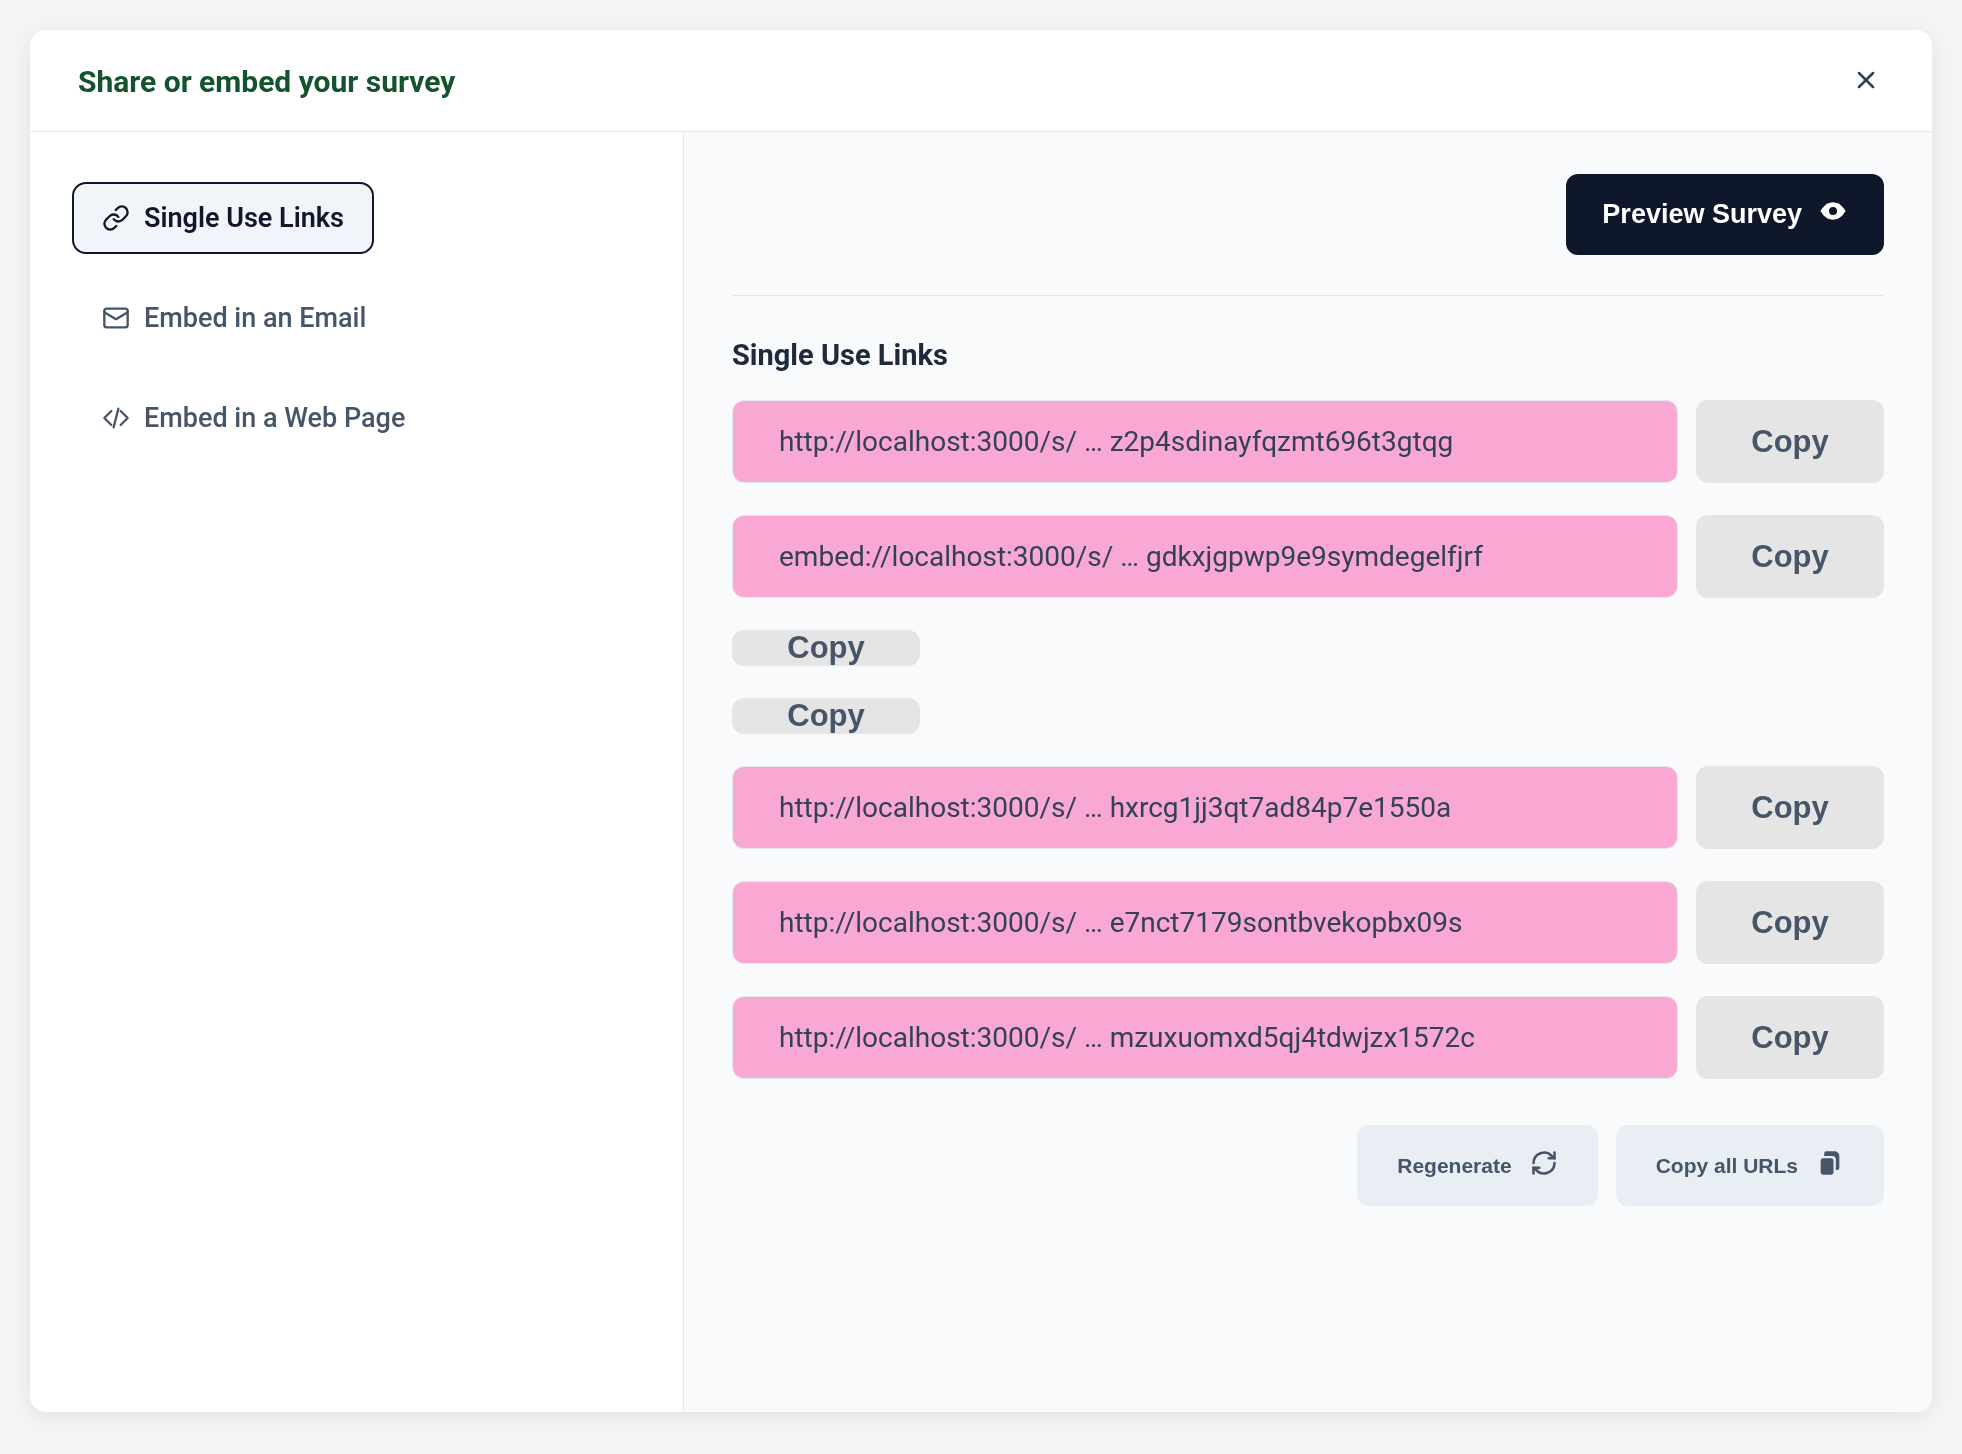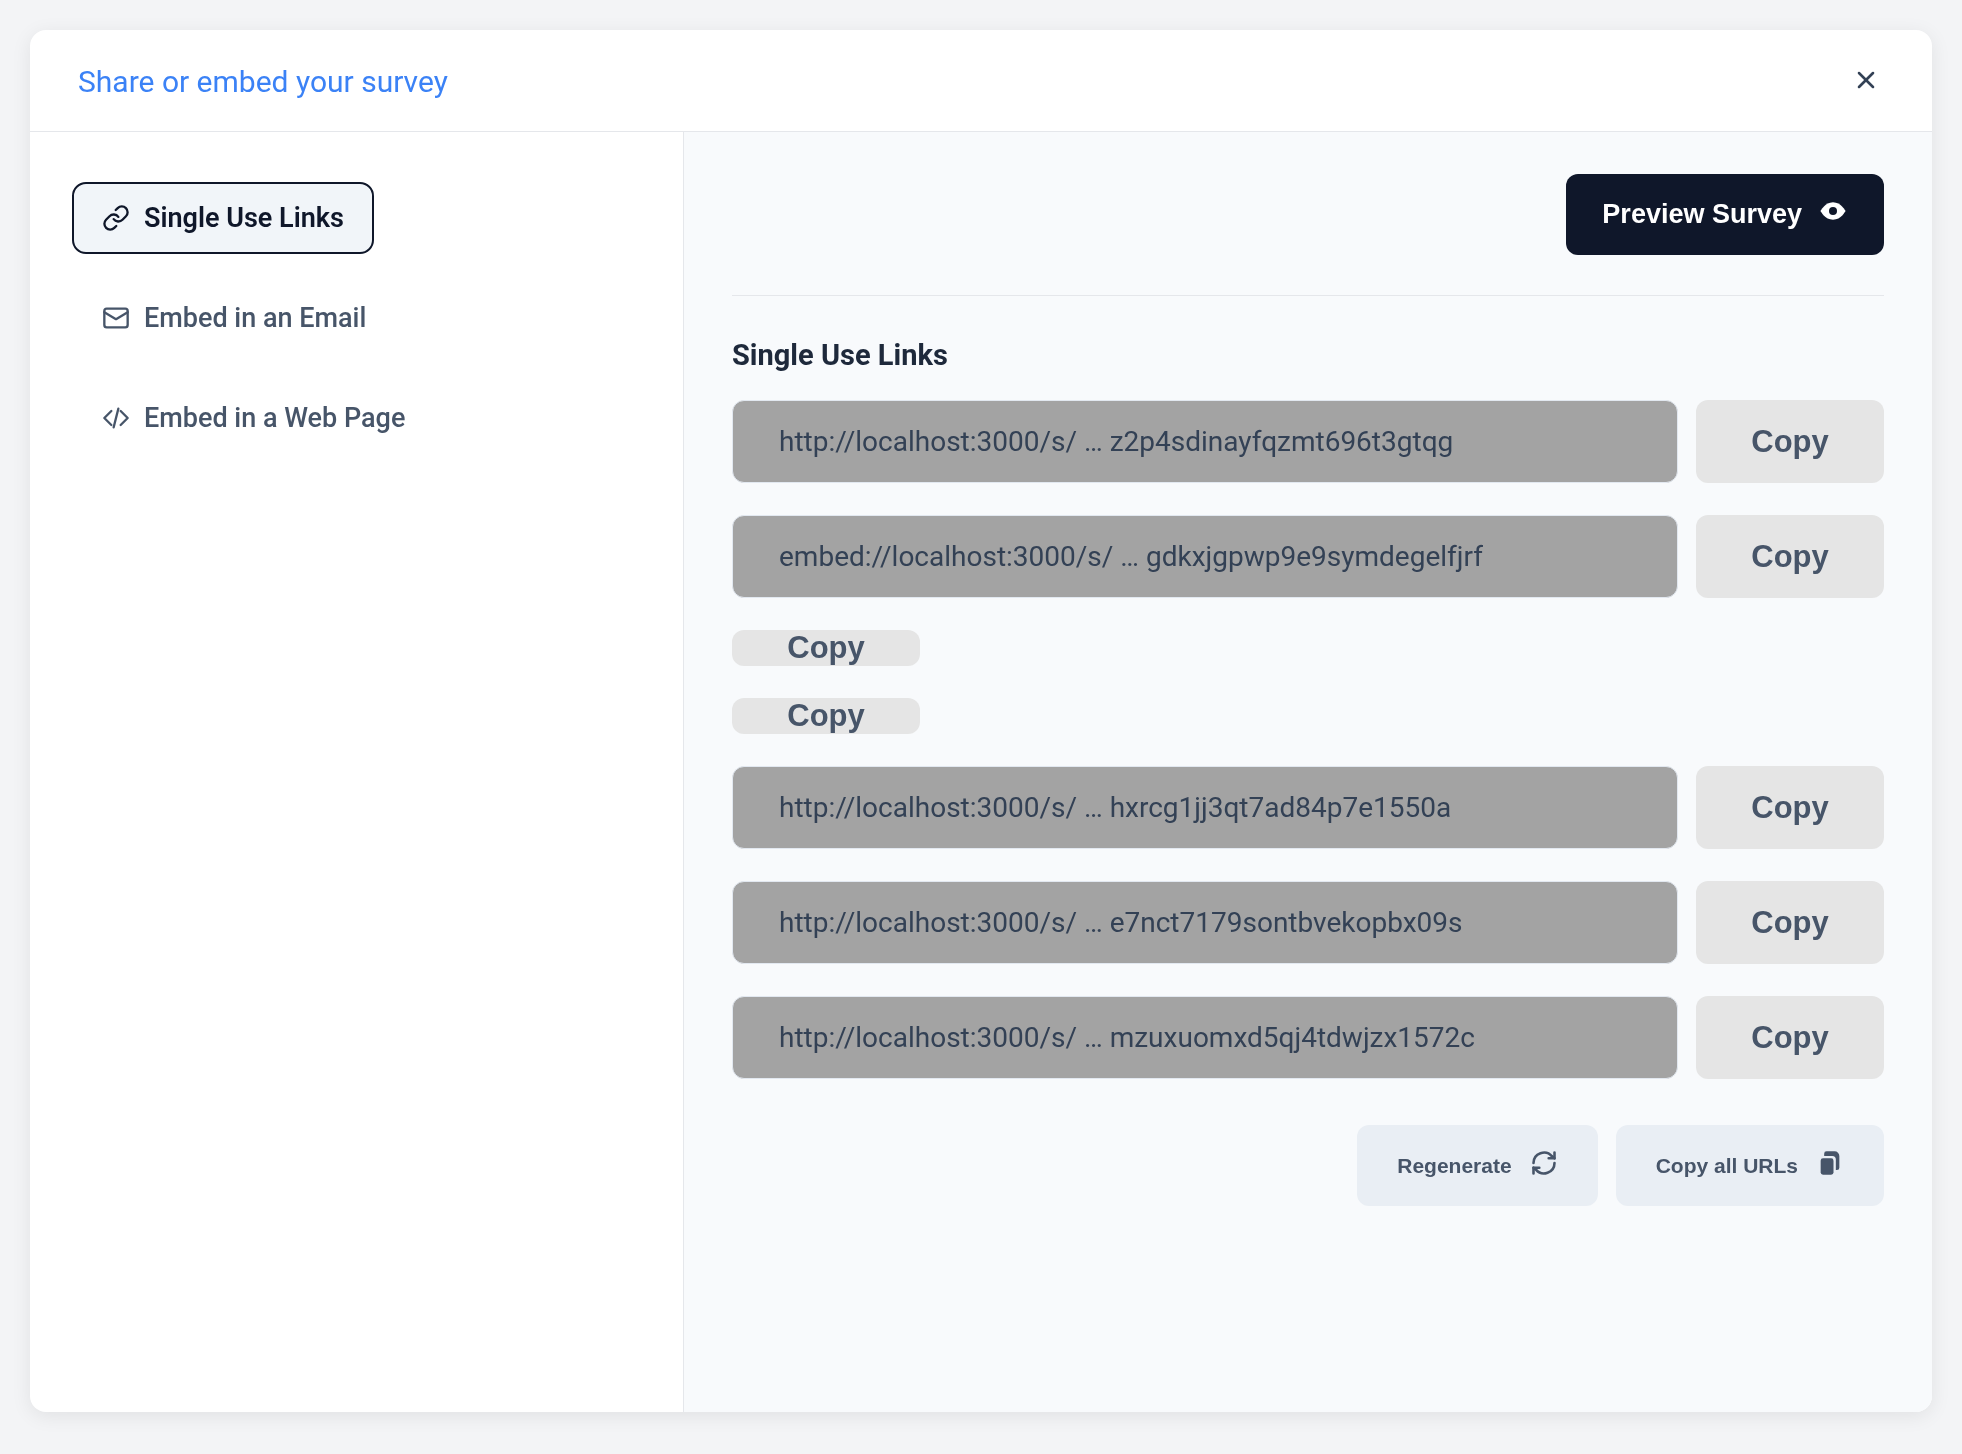--- a/index.html
+++ b/index.html
@@ -28,22 +28,22 @@
   }
   .modal-header {
     display: flex;
     justify-content: space-between;
     align-items: center;
     padding: 32px 48px 30px 48px;
     border-bottom: 1px solid #e5e7eb;
   }
   .modal-title {
     font-size: 30px;
-    font-weight: 400;
-    color: #3b82f6;
+    font-weight: 700;
+    color: #14532d;
   }
   .close-btn {
     background: none;
     border: none;
     cursor: pointer;
     color: #334155;
     padding: 4px;
     display: flex;
     align-items: center;
     justify-content: center;
@@ -122,21 +122,21 @@
     flex-direction: column;
     gap: 32px;
   }
   .link-row {
     display: flex;
     gap: 18px;
     align-items: stretch;
   }
   .link-input {
     flex: 1;
-    background: #a3a3a3;
+    background: #f9a8d4;
     border: 1px solid #e2e8f0;
     border-radius: 12px;
     padding: 24px 46px;
     font-size: 28px;
     color: #334155;
     white-space: nowrap;
     overflow: hidden;
     text-overflow: ellipsis;
     display: flex;
     align-items: center;

